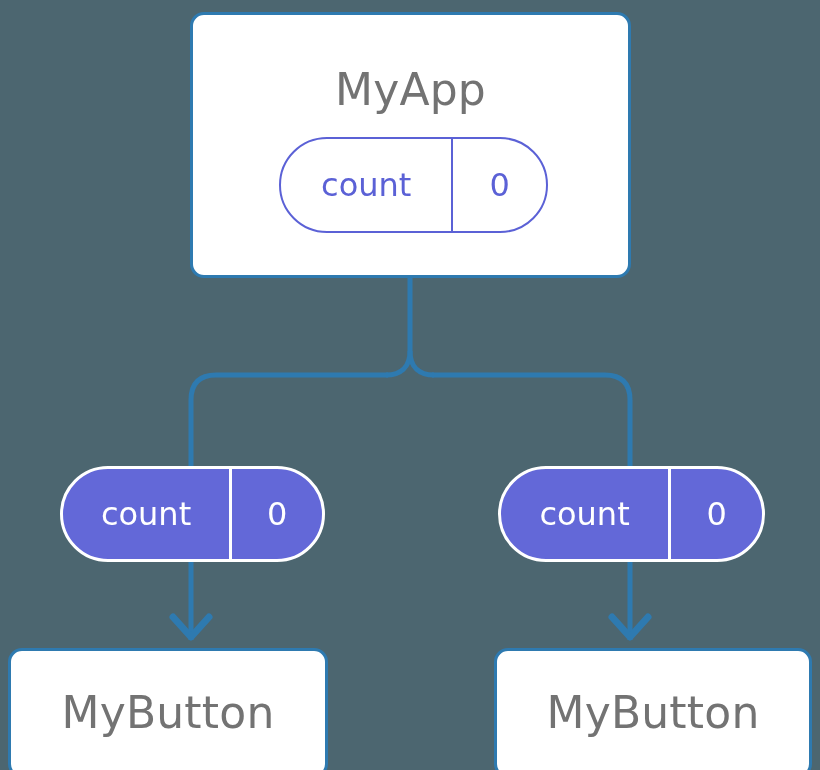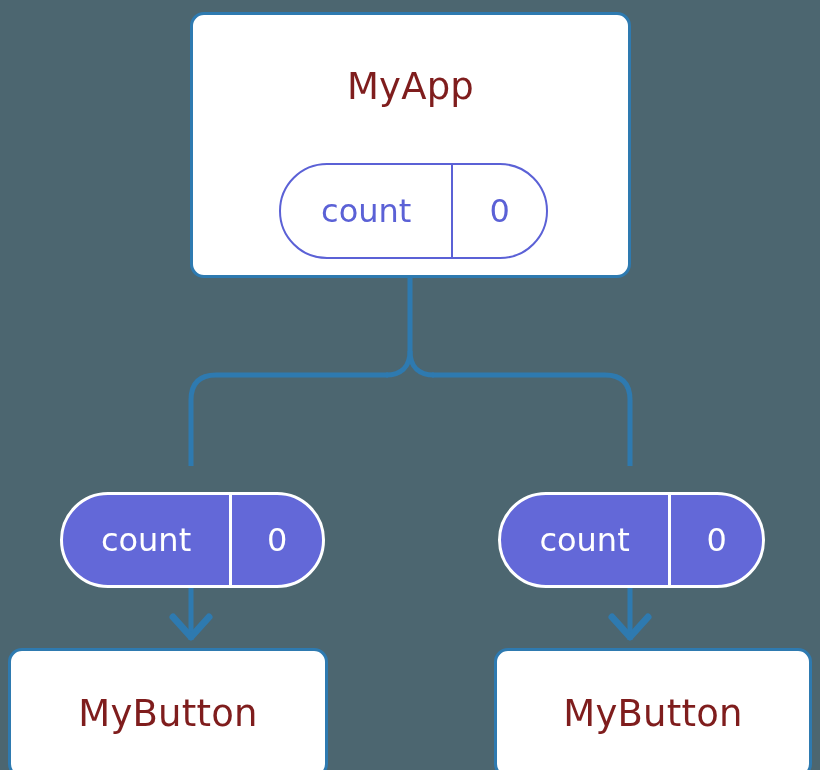--- a/index.html
+++ b/index.html
@@ -32,22 +32,22 @@
   
   .component-box {
     background: #ffffff;
     border: 3px solid #2e7ab0;
     border-radius: 14px;
     display: flex;
     flex-direction: column;
     align-items: center;
   }
   .component-title {
-    color: #7f1d1d;
-    font-size: 37px;
+    color: #737373;
+    font-size: 44px;
     line-height: 1;
     letter-spacing: 0.2px;
     white-space: nowrap;
   }
   
   #node-myapp {
     left: 190px;
     top: 12px;
     width: 441px;
     height: 266px;
@@ -55,21 +55,20 @@
     padding-top: 53px;
   }
   
   .state-pill {
     display: flex;
     align-items: stretch;
     height: 96px;
     border-radius: 48px;
     box-sizing: border-box;
     overflow: hidden;
-    margin-top: 26px;
   }
   .state-pill .pill-key,
   .state-pill .pill-value {
     display: flex;
     align-items: center;
     justify-content: center;
     font-size: 32px;
     line-height: 1;
     white-space: nowrap;
     box-sizing: border-box;

